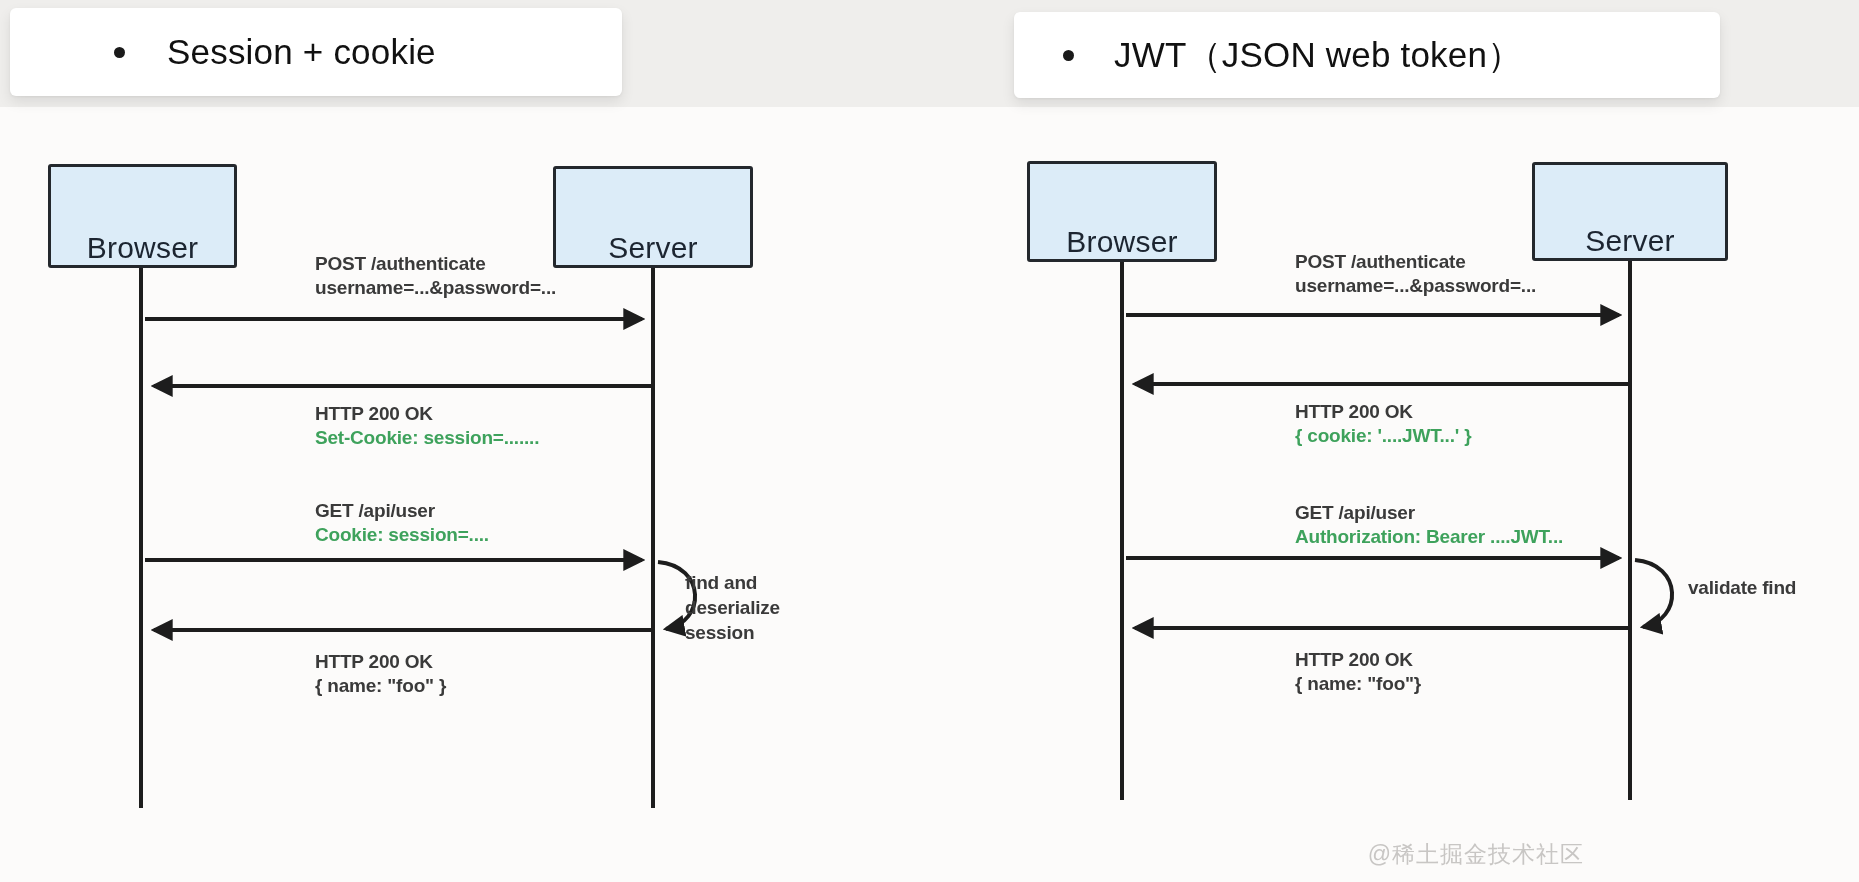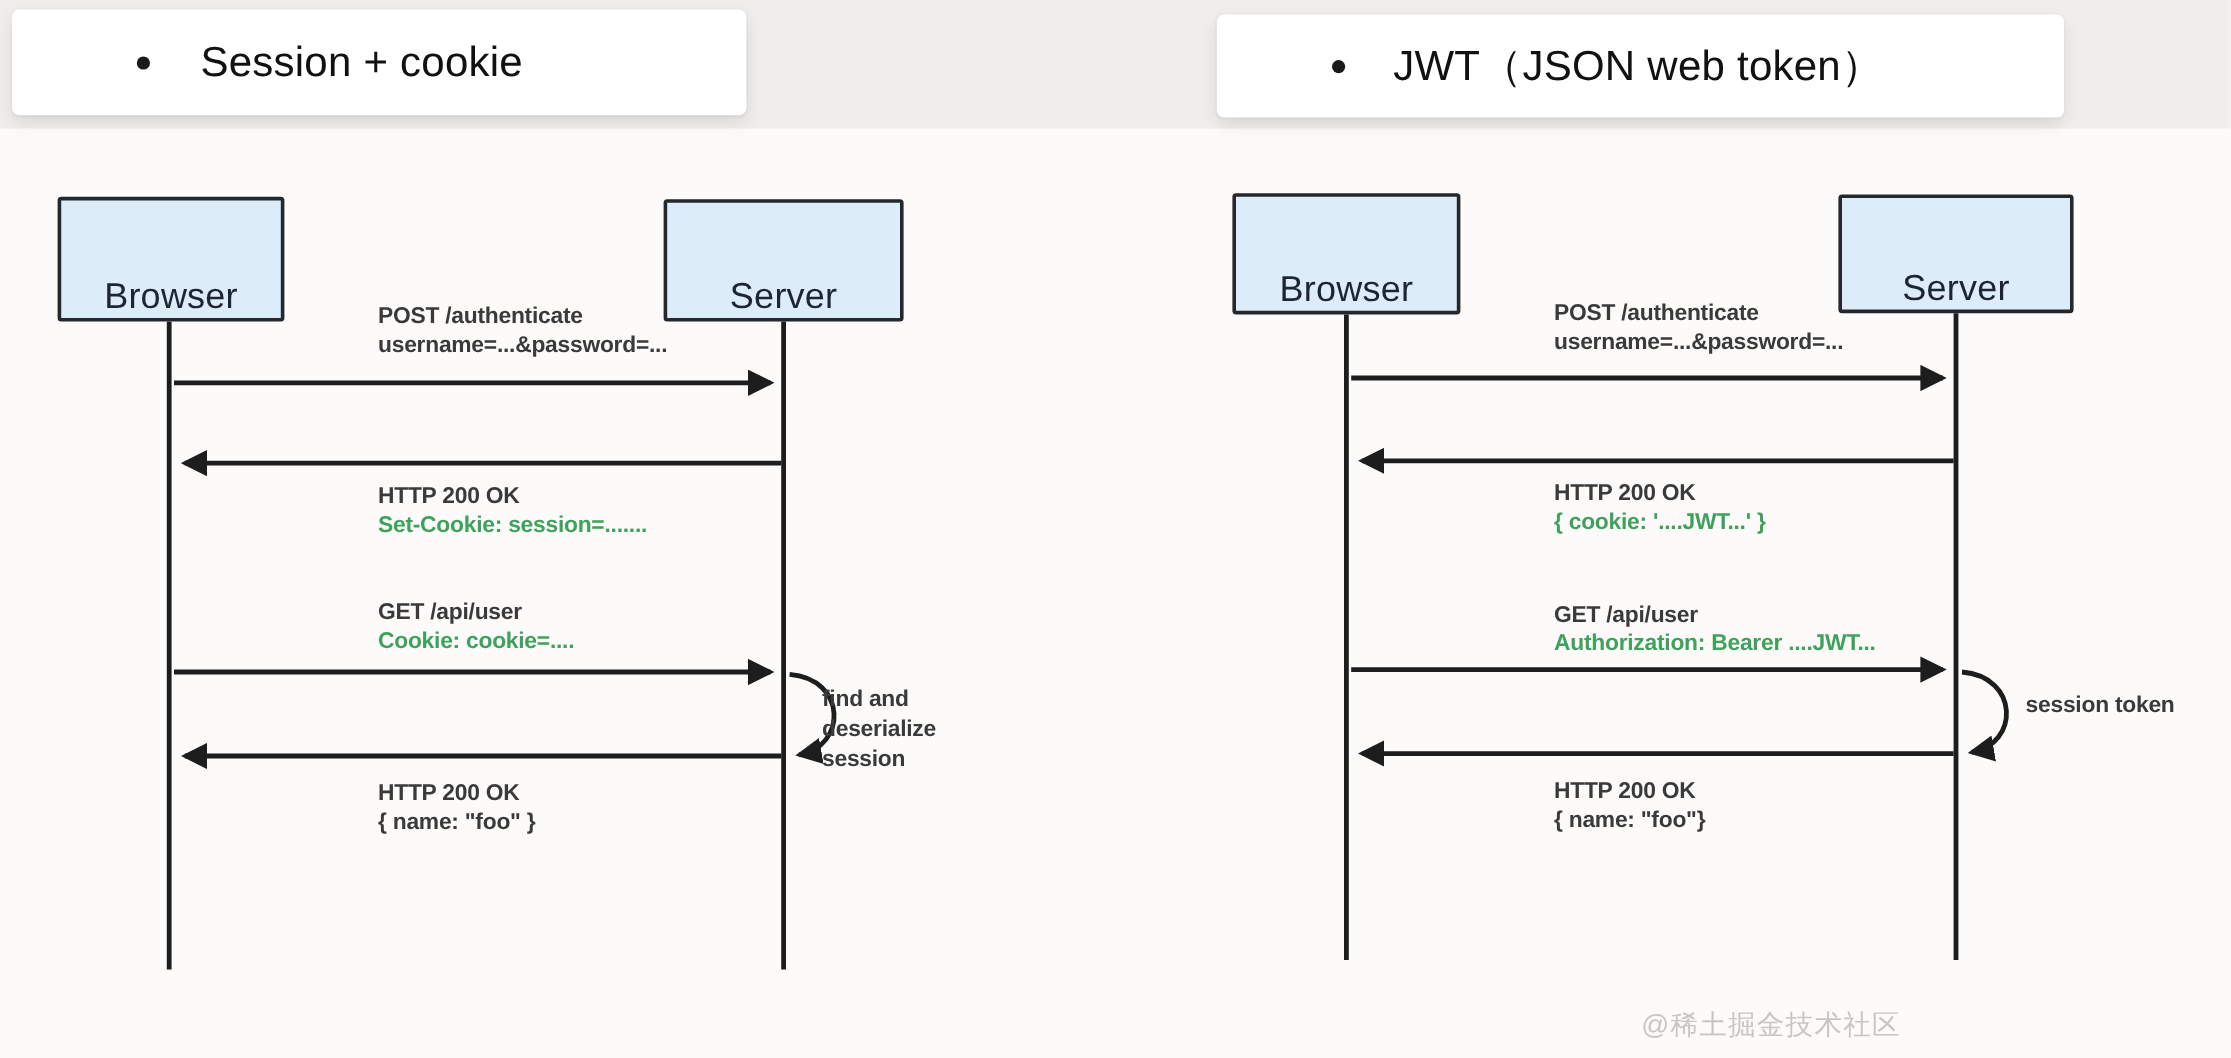--- a/index.html
+++ b/index.html
@@ -10,21 +10,21 @@
   *{margin:0;padding:0;box-sizing:border-box;}
   html,body{width:1859px;height:882px;overflow:hidden;}
   body{font-family:"Liberation Sans","DejaVu Sans",sans-serif;background:var(--bg-main);}
   .stage{position:relative;width:1592px;height:882px;}
   .top-band{position:absolute;left:0;top:0;width:1859px;height:107px;background:var(--bg-top);}
   .title-card{position:absolute;display:flex;align-items:center;background:var(--card-bg);
     border-radius:6px;box-shadow:0 6px 14px rgba(0,0,0,.09),0 1px 3px rgba(0,0,0,.05);}
   .title-card .bullet{width:11px;height:11px;border-radius:50%;background:#1a1a1a;flex:0 0 auto;}
   .title-card .title-text{font-size:35px;font-weight:500;color:var(--header);letter-spacing:.2px;white-space:nowrap;}
   .card-left{left:10px;top:8px;width:612px;height:88px;padding-left:104px;gap:42px;}
-  .card-right{left:1014px;top:12px;width:706px;height:86px;padding-left:96px;gap:40px;text-align:center;}
+  .card-right{left:1014px;top:12px;width:706px;height:86px;padding-left:49px;gap:40px;text-align:center;}
   svg.wires{position:absolute;left:0;top:0;width:1859px;height:882px;pointer-events:none;}
   .actor{position:absolute;display:flex;align-items:flex-end;justify-content:center;
     background:var(--actor-fill);border:3px solid var(--actor-border);border-radius:3px;}
   .actor span{font-size:30px;font-weight:500;color:#1c2531;letter-spacing:.2px;}
   .actor-lb{left:48px;top:164px;width:189px;height:104px;}
   .actor-ls{left:553px;top:166px;width:200px;height:102px;}
   .actor-rb{left:1027px;top:161px;width:190px;height:101px;}
   .actor-rs{left:1532px;top:162px;width:196px;height:99px;}
   .msg{position:absolute;font-size:19px;font-weight:600;color:var(--label);line-height:24px;letter-spacing:-.2px;white-space:nowrap;margin-left:28px;}
   .msg .green{color:var(--green);font-weight:600;}
@@ -91,21 +91,21 @@
     <div class="msg m1L">
       <div>POST /authenticate</div>
       <div>username=...&amp;password=...</div>
     </div>
     <div class="msg m2L">
       <div>HTTP 200 OK</div>
       <div class="green">Set-Cookie: session=.......</div>
     </div>
     <div class="msg m3L">
       <div>GET /api/user</div>
-      <div class="green">Cookie: cookie=....</div>
+      <div class="green">Cookie: session=....</div>
     </div>
     <div class="loop-label loop-left">find and deserialize session</div>
     <div class="msg m4L">
       <div>HTTP 200 OK</div>
       <div>{ name: "foo" }</div>
     </div>
   </section>
 
   <section>
     <div class="actor actor-rb">
@@ -120,21 +120,21 @@
       <div>username=...&amp;password=...</div>
     </div>
     <div class="msg m2R">
       <div>HTTP 200 OK</div>
       <div class="green">{ cookie: '....JWT...' }</div>
     </div>
     <div class="msg m3R">
       <div>GET /api/user</div>
       <div class="green">Authorization: Bearer ....JWT...</div>
     </div>
-    <div class="loop-label loop-right">session token</div>
+    <div class="loop-label loop-right">validate find</div>
     <div class="msg m4R">
       <div>HTTP 200 OK</div>
       <div>{ name: "foo"}</div>
     </div>
   </section>
 
   <div class="watermark">@稀土掘金技术社区</div>
 </div>
 
 </body></html>

